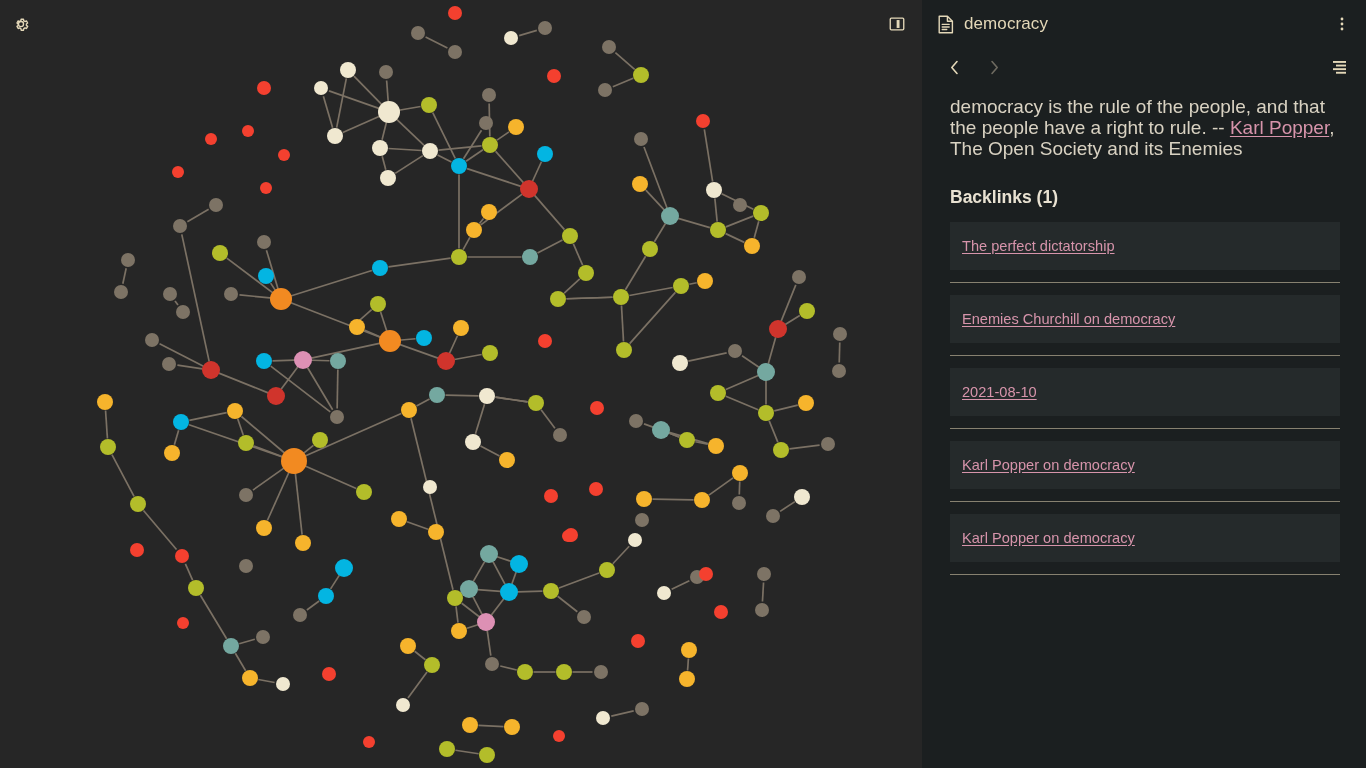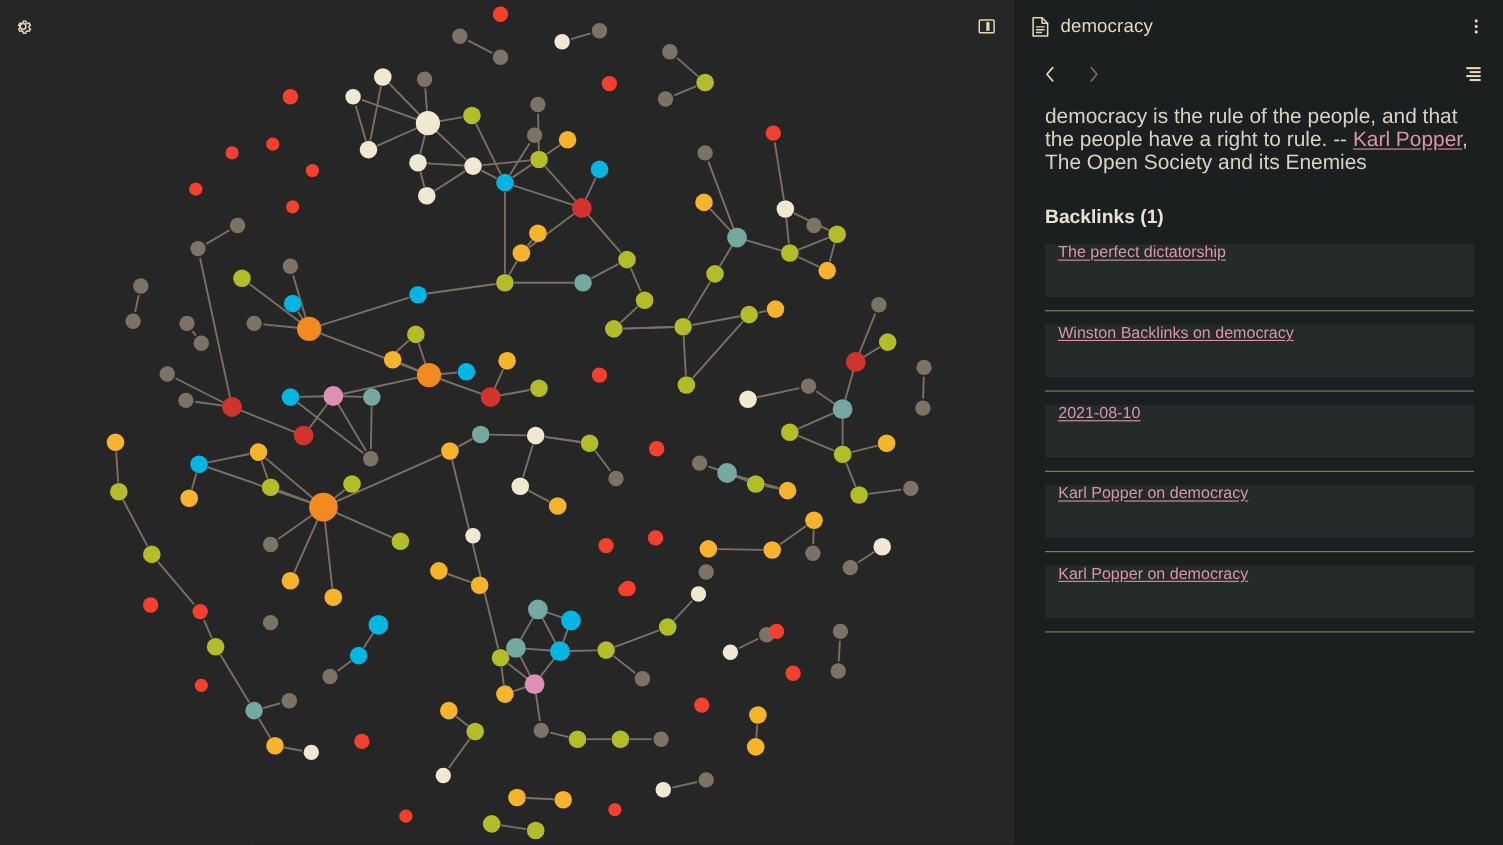--- a/index.html
+++ b/index.html
@@ -105,21 +105,21 @@
   #backlinks-heading {
     color: #e9e2d2;
     font-size: 17.5px;
     font-weight: bold;
     margin: 28px 0 14px 10px;
   }
 
   .backlink-card {
     background: #252a2b;
     height: 48px;
-    display: flex; 
+    display: flex; align-items: center;
     padding: 0 12px;
     cursor: pointer;
   }
   .backlink-card a {
     color: #d794ab;
     font-size: 14.6px;
     text-decoration: underline;
     text-underline-offset: 2px;
     cursor: pointer;
   }
@@ -550,21 +550,21 @@
 
       <div id="backlinks-list">
           <div class="backlink-group">
             <div class="backlink-card">
               <a>The perfect dictatorship</a>
             </div>
           </div>
           <div class="backlink-sep"></div>
           <div class="backlink-group">
             <div class="backlink-card">
-              <a>Winston Backlinks on democracy</a>
+              <a>Enemies Churchill on democracy</a>
             </div>
           </div>
           <div class="backlink-sep"></div>
           <div class="backlink-group">
             <div class="backlink-card">
               <a>2021-08-10</a>
             </div>
           </div>
           <div class="backlink-sep"></div>
           <div class="backlink-group">

